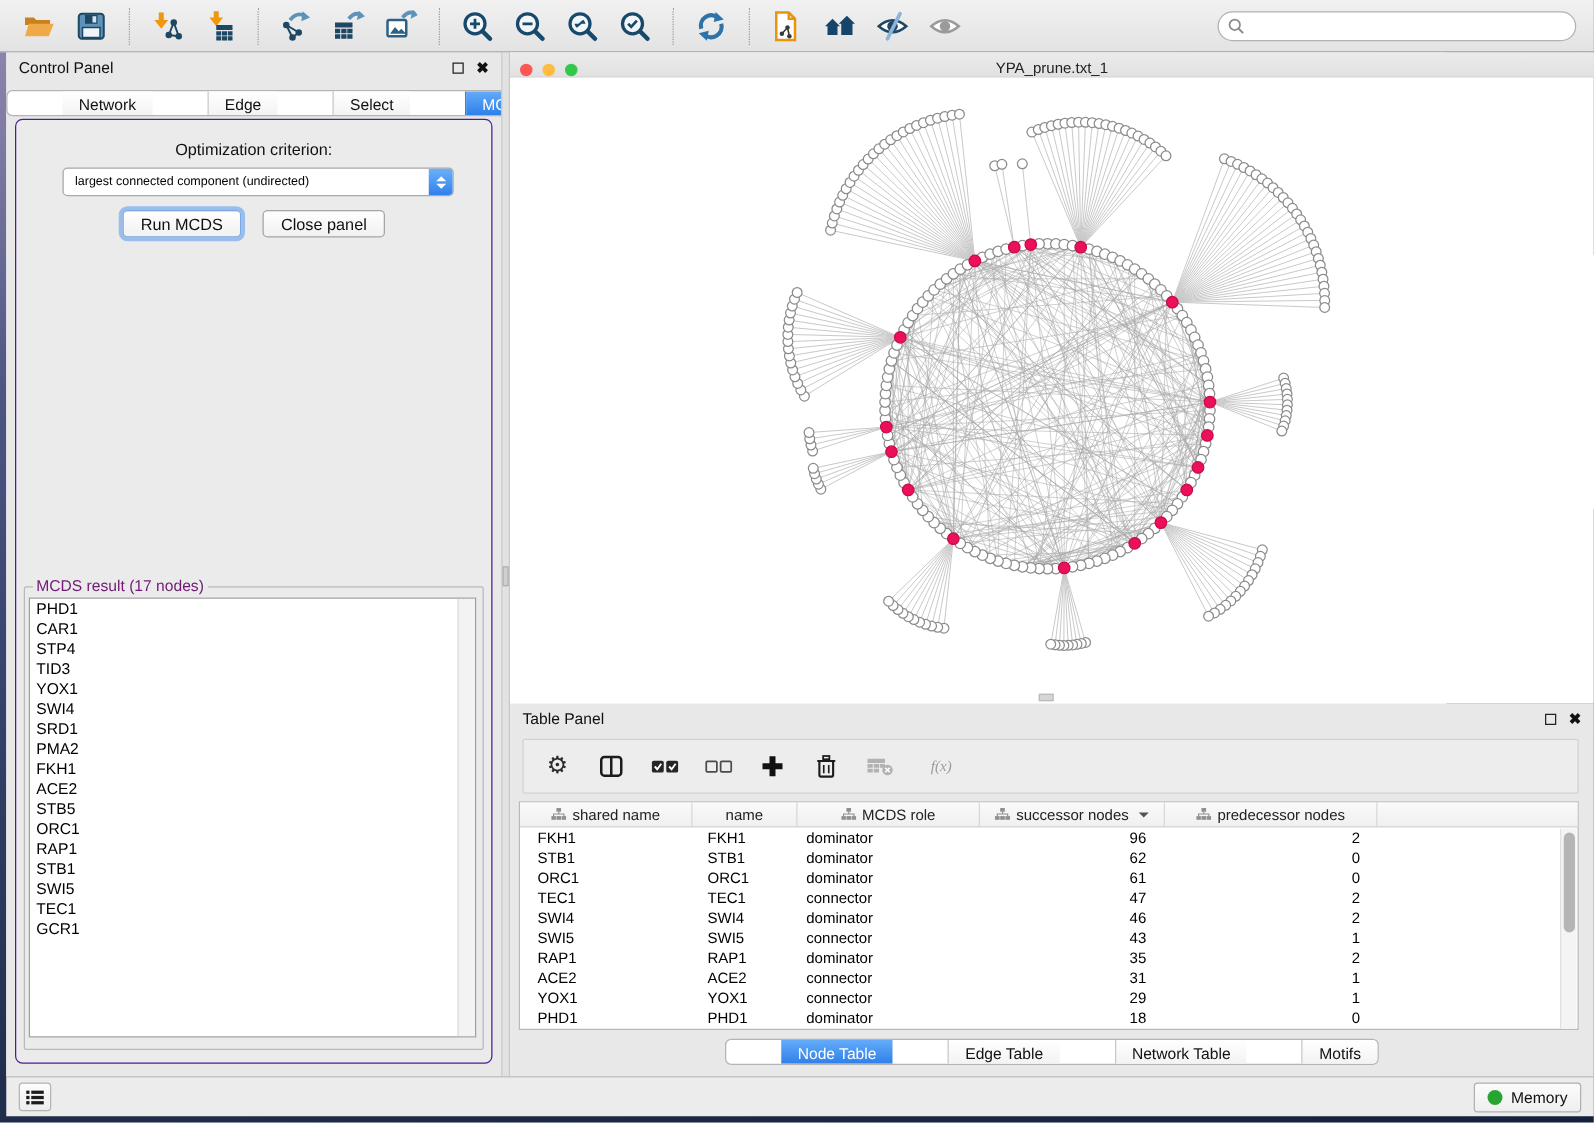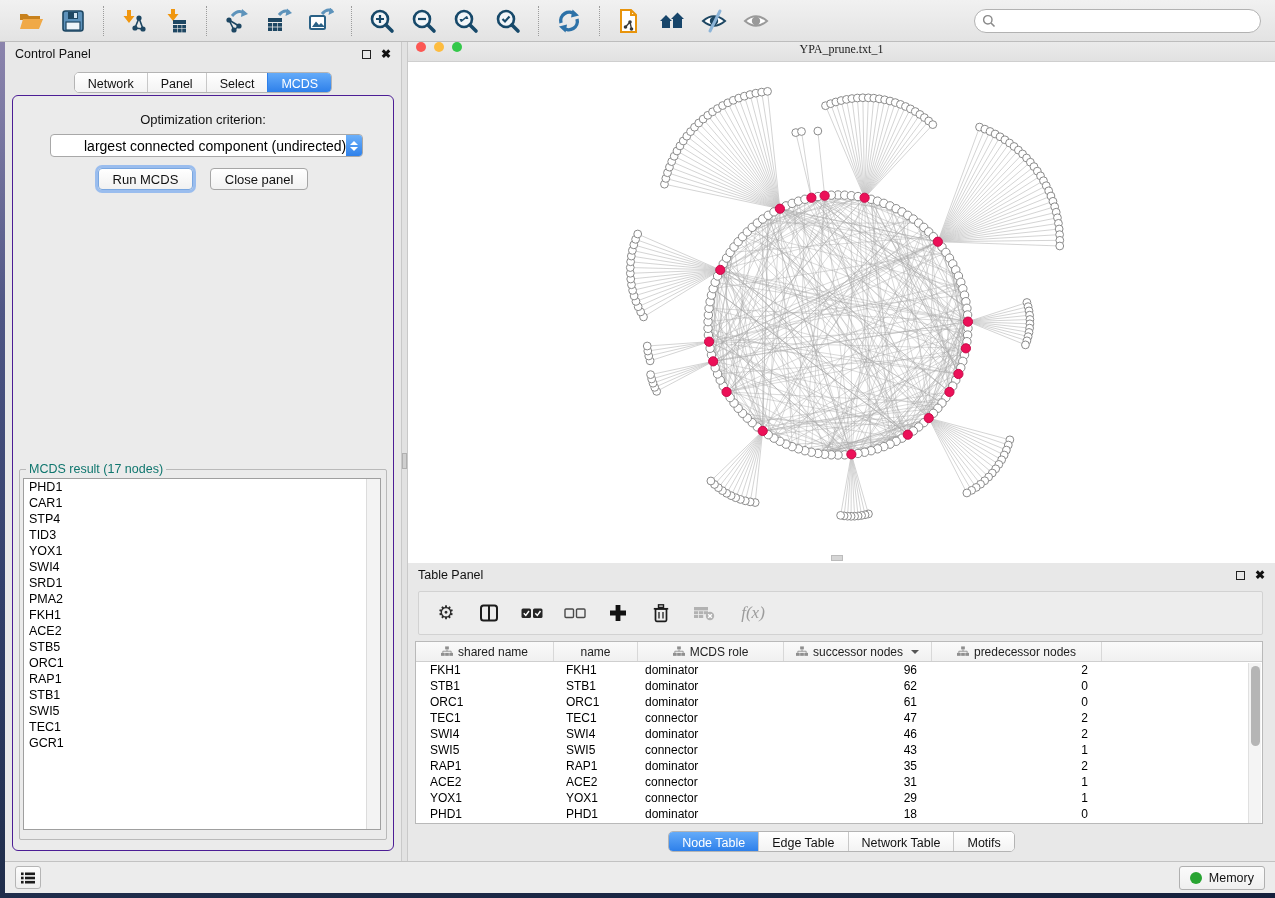--- a/index.html
+++ b/index.html
@@ -28,80 +28,80 @@
     font-size:12.5px; color:#111; }
   .head-icons { margin-left:auto; display:flex; align-items:center; gap:10px; }
   .float-icon { width:9px; height:9px; border:1.6px solid #222; display:inline-block; }
   .close-icon { font-size:12px; font-weight:bold; color:#111; line-height:10px; }
 
   
   .seg { display:inline-flex; border:1px solid #b4b4b4; border-radius:5px;
     overflow:hidden; background:#fff; height:21px; }
   .seg .tab { padding:2px 13px 0; font-size:12.5px; color:#111;
     border-left:1px solid #c8c8c8; background:linear-gradient(#ffffff,#f3f3f3);
-    display:flex; align-items:center; }
+    display:flex; align-items:center;margin-left:44px; }
   .seg .tab:first-child { border-left:none; }
   .seg .tab.selected { background:linear-gradient(#64abf9,#2e80ea); color:#fff;
     border-left-color:#2e80ea; }
 
   
   #control-panel { position:absolute; left:0; top:0; width:396px; height:819px; background:#e8e8e8; }
   #cp-tabs { position:absolute; left:0; top:30px; width:100%; text-align:center; }
   #cp-sub { position:absolute; left:7px; top:53px; width:382px; height:756px;
     background:#ebebeb; border:1px solid #4c1d95; border-radius:6px; }
   .opt-label { text-align:center; margin-top:16px; font-size:13px; color:#111; }
   .dropdown { position:absolute; left:37px; top:38px; width:313px; height:23px;
     background:#fff; border:1px solid #a8a8a8; border-radius:4px; display:flex; align-items:center; }
-  .dropdown .dd-val { flex:1; font-size:14px; padding-left:9px; white-space:nowrap;margin-left:24px; }
+  .dropdown .dd-val { flex:1; font-size:10px; padding-left:9px; white-space:nowrap; }
   .dd-stepper { width:19px; height:21px; border-radius:0 3px 3px 0;
     background:linear-gradient(#6cb0fa,#2f81ea); display:flex; flex-direction:column;
     align-items:center; justify-content:center; gap:2px; }
   .dd-stepper i { display:block; width:0; height:0; border-left:4px solid transparent;
     border-right:4px solid transparent; }
   .dd-up { border-bottom:4px solid #fff; } .dd-dn { border-top:4px solid #fff; }
   .btn-row { position:absolute; left:0; top:72px; width:100%; text-align:center; }
   .mac-btn { font-family:inherit; font-size:13px; color:#111; background:linear-gradient(#ffffff,#f1f1f1);
     border:1px solid #a6a6a6; border-radius:4px; height:22px; padding:0 14px; margin:0 6px; }
   .mac-btn.focused { box-shadow:0 0 0 3px rgba(110,165,240,.65); border-color:#7aa7e0;text-align:center; }
 
   .groupbox { position:absolute; left:6px; top:366px; width:368px; height:378px;
     border:1px solid #b9b9b9; border-radius:2px; }
-  .groupbox legend { font-size:12.5px; color:#0f766e; padding:0 3px; margin-left:6px; }
+  .groupbox legend { font-size:12.5px; color:#701a75; padding:0 3px; margin-left:6px; }
   .mcds-list { position:absolute; left:3px; top:2px; width:358px; height:352px;
     background:#fff; border:1px solid #9f9f9f; overflow:hidden; }
   .mcds-scroll { position:absolute; right:0; top:0; width:14px; height:100%;
     background:#f3f3f3; border-left:1px solid #dcdcdc; }
   .mcds-item { font-size:12.5px; line-height:16px; padding-left:5px; color:#000; }
 
   
   #vsplit { position:absolute; left:396px; top:0; width:7px; height:819px;
     background:#e2e2e2; border-left:1px solid #c9c9c9; border-right:1px solid #c9c9c9; }
   #vsplit .grip { position:absolute; left:0px; top:411px; width:5px; height:16px;
     background:#cfcfcf; border:1px solid #b0b0b0; }
   .hgrip { position:absolute; left:426px; bottom:2px; width:12px; height:6px;
     background:#d6d6d6; border:1px solid #bcbcbc; }
 
   
   #right { position:absolute; left:403px; top:0; width:867px; height:819px; }
   #netview { position:absolute; left:0; top:0; width:867px; height:521px; background:#fff; }
   .net-titlebar { height:20px; background:linear-gradient(#ebebeb,#e1e1e1);
-    border-bottom:1px solid #cfcfcf; display:flex; align-items:flex-start; position:relative;font-family:Liberation Serif, serif; }
+    border-bottom:1px solid #cfcfcf; display:flex; align-items:flex-end; position:relative; }
   .tl { width:10px; height:10px; border-radius:50%; margin-left:8px; display:inline-block; }
   .net-title { position:absolute; left:0; right:0; text-align:center; font-size:12px; color:#222; }
   #network-svg { display:block; }
 
   
   #tablepanel { position:absolute; left:0; top:521px; width:867px; height:298px; background:#e8e8e8; }
   .table-toolbar { position:absolute; left:10px; top:28px; width:845px; height:44px;
     background:#ededed; border:1px solid #d2d2d2; border-radius:2px;
     display:flex; align-items:center; padding-left:16px; gap:21px; }
   .ticon { display:flex; align-items:center; justify-content:center; width:22px; height:22px;
     background:none; border:none; }
   .gear-glyph { font-size:19px; color:#2b2b2b; line-height:20px; }
-  .fx-glyph { font-family:"Liberation Serif", serif; font-style:italic; font-size:17px; color:#9c9c9c; }
+  .fx-glyph { font-family:"Liberation Serif", serif; font-style:italic; font-size:12px; color:#9c9c9c; }
 
   .datatable { position:absolute; left:7px; top:78px; width:848px; height:183px;
     background:#fff; border:1px solid #b9b9b9; }
   .thead { display:flex; height:20px; background:linear-gradient(#fafafa,#f0f0f0);
     border-bottom:1px solid #cfcfcf; font-size:12px; color:#222; }
   .th { display:flex; align-items:center; justify-content:center; gap:5px;
     border-right:1px solid #d8d8d8; height:100%; }
   .th.c0{width:138px;} .th.c1{width:84px;} .th.c2{width:146px;text-align:center;} .th.c3{width:148px;} .th.c4{width:170px;}
   .th.filler{flex:1; border-right:none;}
   .sort-chev { width:0; height:0; border-left:4px solid transparent; border-right:4px solid transparent;
@@ -285,21 +285,21 @@
     <div class="panel-head">
       <span>Control Panel</span>
       <span class="head-icons">
         <span class="float-icon"></span>
         <span class="close-icon">✖</span>
       </span>
     </div>
     <div id="cp-tabs">
       <span class="seg">
         <span class="tab">Network</span>
-        <span class="tab">Panel</span>
+        <span class="tab">Edge</span>
         <span class="tab">Select</span>
         <span class="tab selected">MCDS</span>
       </span>
     </div>
     <div id="cp-sub">
       <div class="opt-label">Optimization criterion:</div>
       <div class="dropdown">
         <span class="dd-val">largest connected component (undirected)</span>
         <span class="dd-stepper">
             <i class="dd-up"></i>

